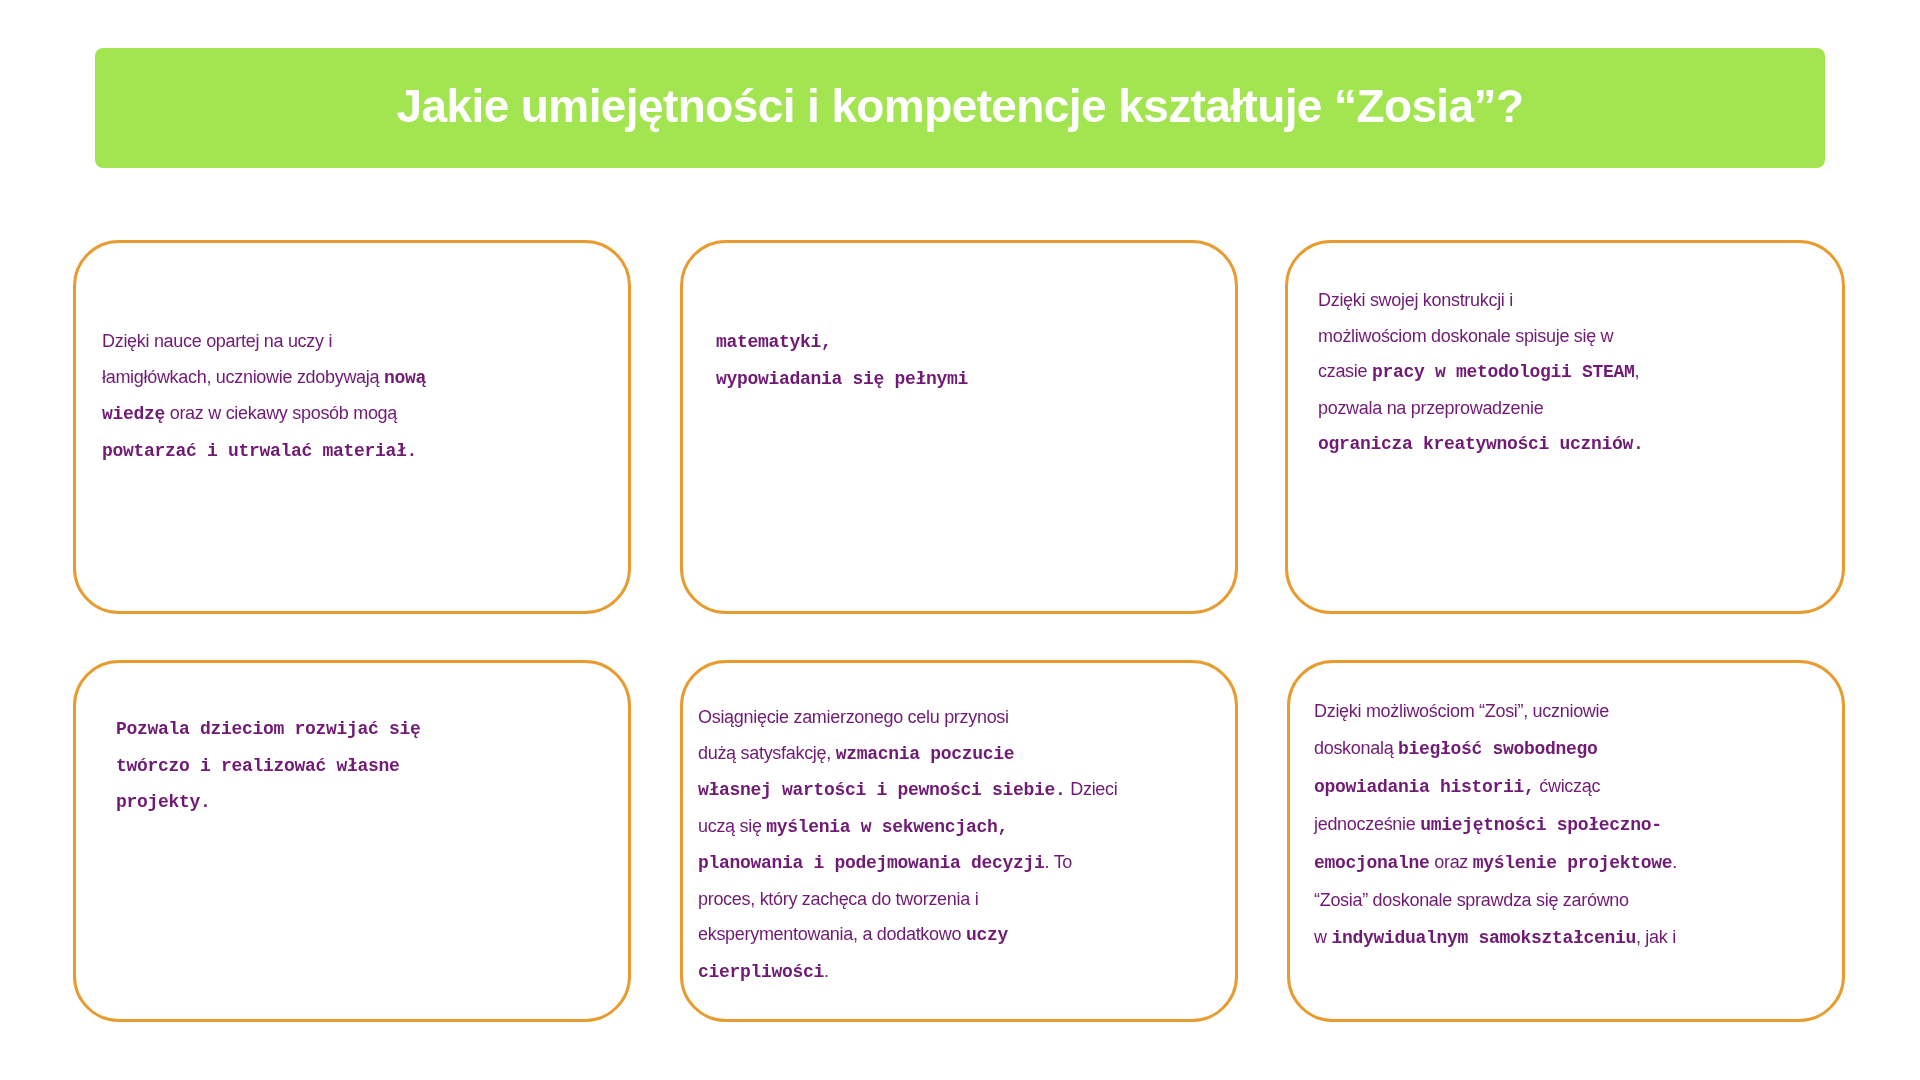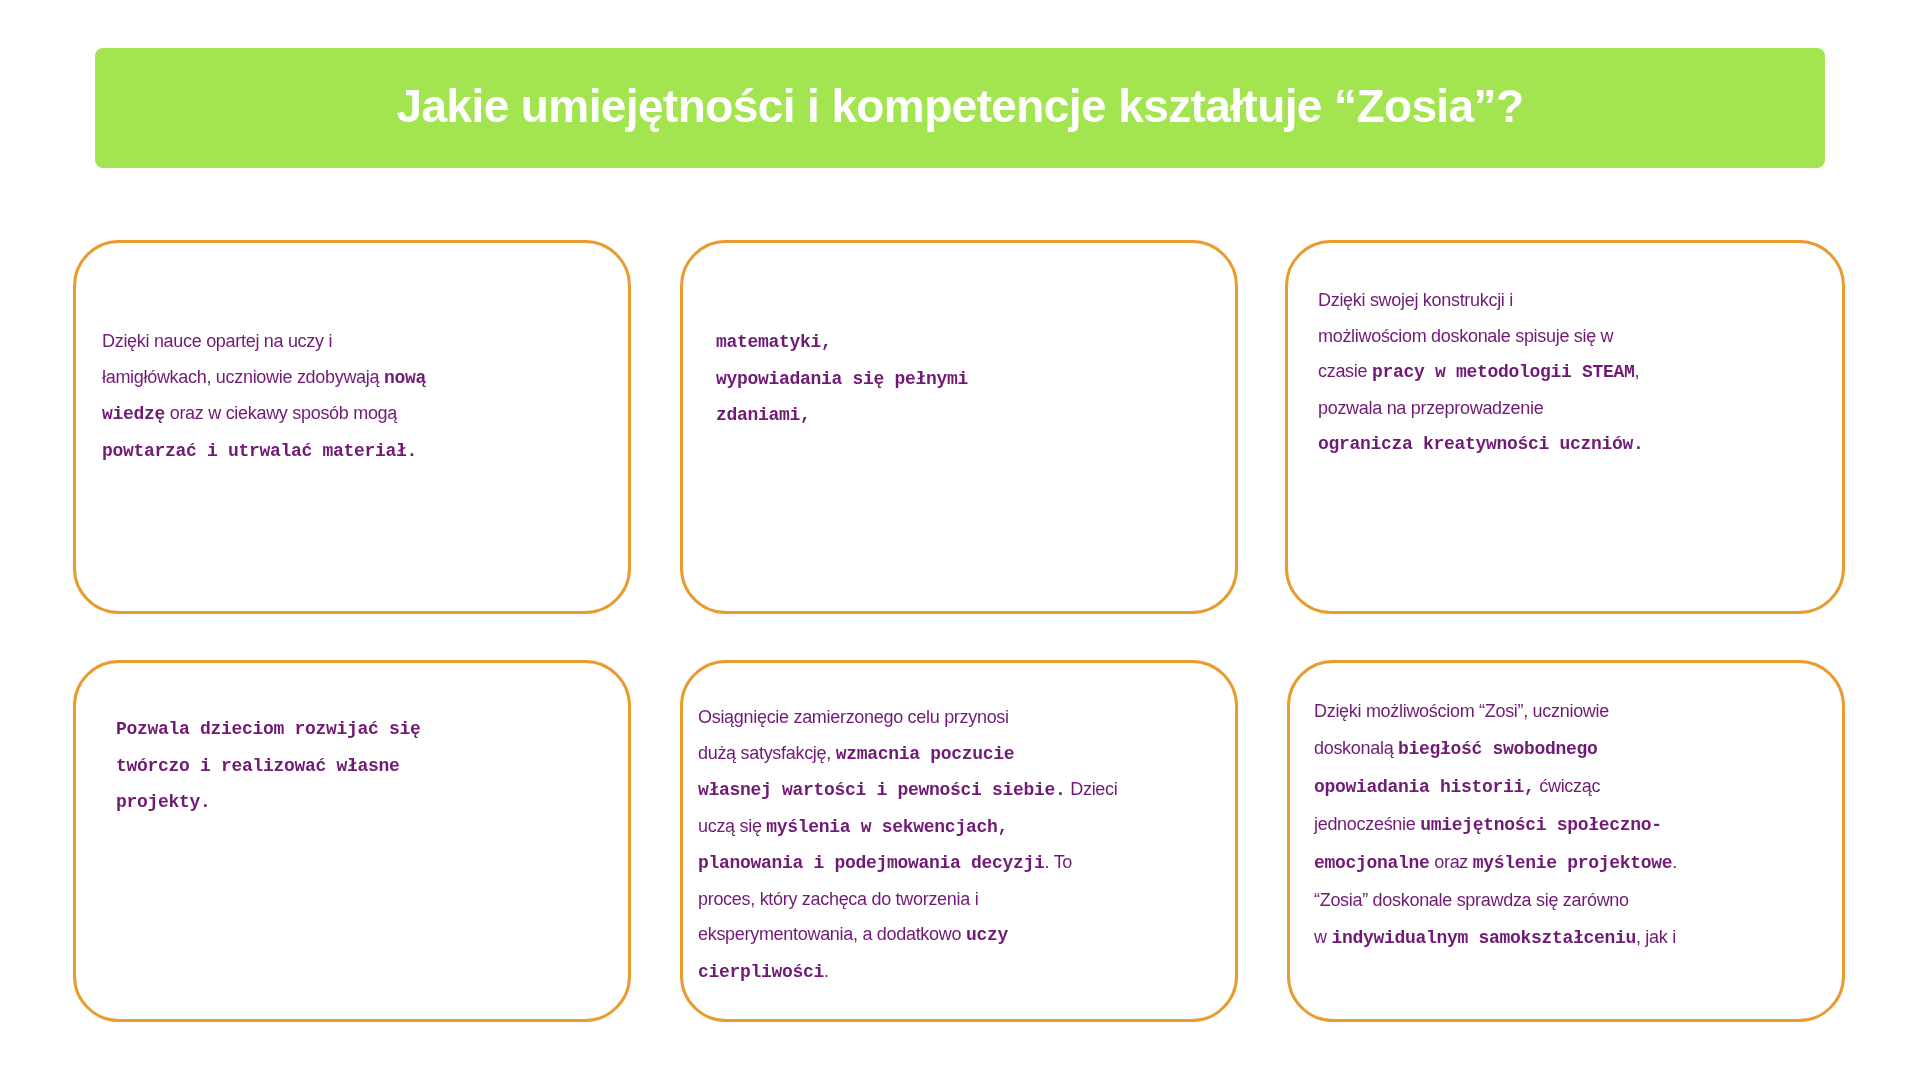--- a/index.html
+++ b/index.html
@@ -41,21 +41,20 @@
     <span class="line"><span>Dzięki nauce opartej na uczy i</span></span>
     <span class="line"><span>łamigłówkach, uczniowie zdobywają </span><b>nową</b></span>
     <span class="line"><b>wiedzę</b><span> oraz w ciekawy sposób mogą</span></span>
     <span class="line"><b>powtarzać i utrwalać materiał.</b></span>
   </div>
 
 <div class="card" style="left:680px; top:240px; width:558px; height:374px;"></div>
 <div class="card-text" style="left:716px; top:324px;">
     <span class="line"><b>matematyki,</b></span>
     <span class="line"><b>wypowiadania się pełnymi</b></span>
-    <span class="line"><b>zdaniami,</b></span>
   </div>
 
 <div class="card" style="left:1285px; top:240px; width:560px; height:374px;"></div>
 <div class="card-text" style="left:1318px; top:283px;">
     <span class="line"><span>Dzięki swojej konstrukcji i</span></span>
     <span class="line"><span>możliwościom doskonale spisuje się w</span></span>
     <span class="line"><span>czasie </span><b>pracy w metodologii STEAM</b><span>,</span></span>
     <span class="line"><span>pozwala na przeprowadzenie</span></span>
     <span class="line"><b>ogranicza kreatywności uczniów.</b></span>
   </div>

